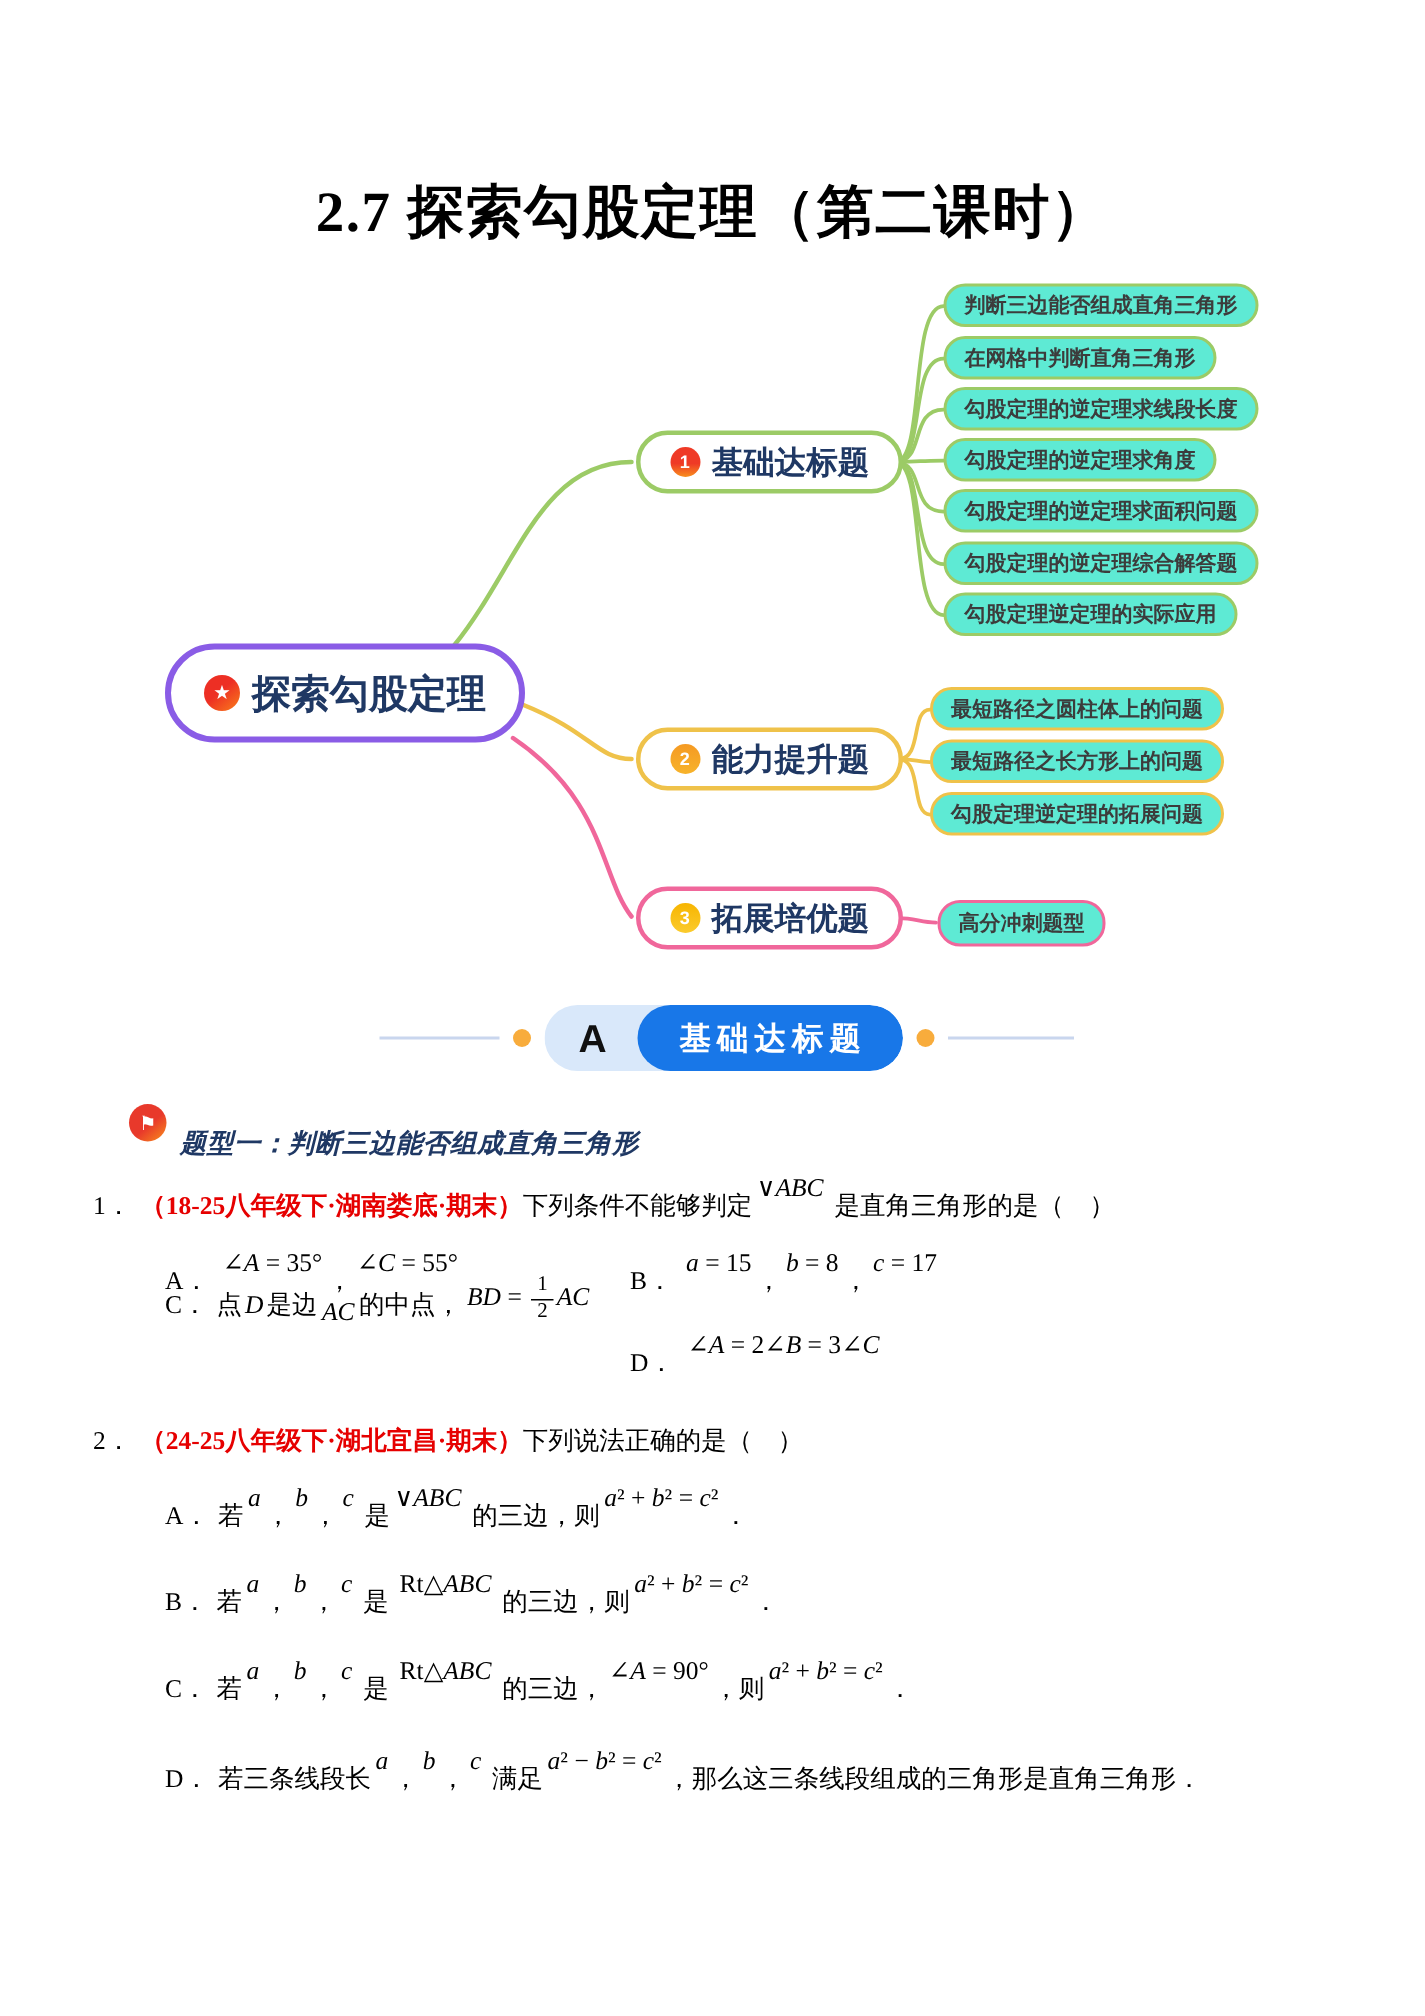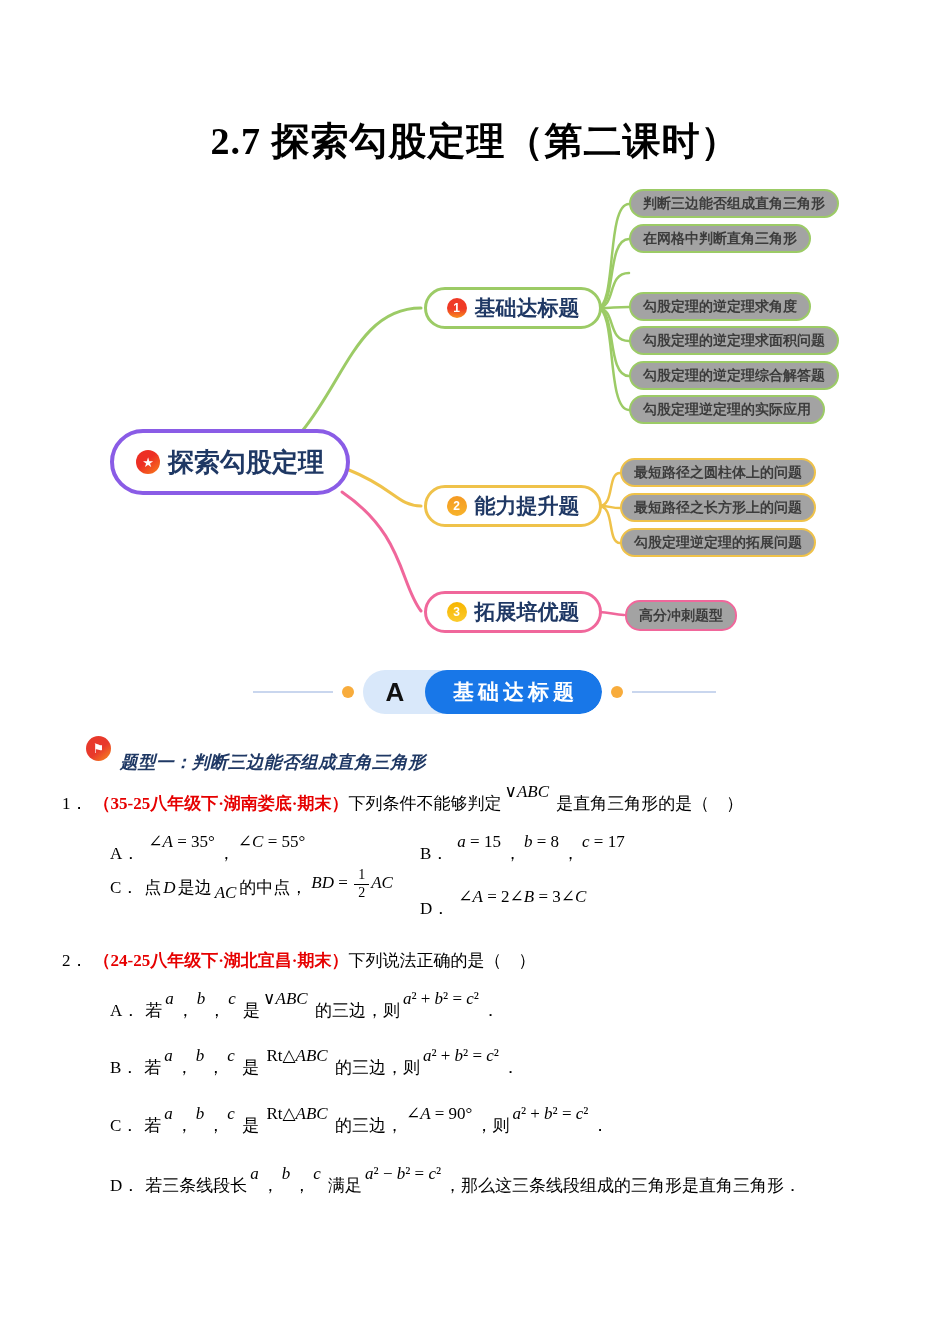--- a/index.html
+++ b/index.html
@@ -20,21 +20,21 @@
   .star-badge{width:24px;height:24px;background:linear-gradient(140deg,#ED2F24 45%,#F97E1B);font-size:13px;}
   .branch{width:178px;height:42px;border-radius:21px;gap:8px;border:3.5px solid;}
   .branch-label{font-size:21px;font-weight:800;color:#1F3864;}
   .b1{left:424px;top:287px;border-color:#9CCB66;}
   .b2{left:424px;top:485px;border-color:#EFC24A;}
   .b3{left:424px;top:591px;border-color:#F0679B;}
   .nbadge{width:20px;height:20px;font-size:12px;}
   .nb1{background:linear-gradient(180deg,#EF3A26 55%,#F88F1E);}
   .nb2{background:linear-gradient(180deg,#F59A23,#F7B32B);}
   .nb3{background:linear-gradient(180deg,#F7B500,#FBCB2D);}
-  .leaf{position:absolute;background:#a3a3a3;border:2.5px solid;border-radius:15px;display:flex;align-items:center;
+  .leaf{position:absolute;background:#5eead4;border:2.5px solid;border-radius:15px;display:flex;align-items:center;
     padding:0 12px;font-size:14px;font-weight:700;color:#3c3c3c;height:29px;box-sizing:border-box;z-index:2;white-space:nowrap;}
   .leaf.g{border-color:#9CCB66;}
   .leaf.y{border-color:#EFC24A;}
   .leaf.p{border-color:#F0679B;height:31px;}
 
   
   .section{position:absolute;left:253px;top:670px;display:flex;align-items:center;z-index:2;}
   .hline{height:2px;background:#C9D6EE;}
   .hl-l{width:80px;} .hl-r{width:84px;}
   .dot{width:12px;height:12px;border-radius:50%;background:#F8AC3C;margin:0 9px;flex:none;}
@@ -62,21 +62,21 @@
   .seg-bi{font-style:italic;padding:0 2px;}
   .seg-low{display:inline-block;transform:translateY(5px);font-style:italic;padding:0 3px;}
   .seg-frac{display:inline-block;transform:translateY(-5px);padding:0 4px;}
   .frac-stack{display:inline-flex;flex-direction:column;align-items:center;vertical-align:middle;
     line-height:1.05;margin:0 2px;}
   .frac-num{border-bottom:1.3px solid #000;padding:0 4px 1px;font-size:14px;}
   .frac-den{font-size:14px;padding-top:1px;}
   #q1-stem{left:62px;top:792px;}
   #q1-a{left:110px;top:842px;}
   #q1-b{left:420px;top:842px;}
-  #q1-c{left:110px;top:873px;}
+  #q1-c{left:110px;top:855px;}
   #q1-d{left:420px;top:897px;}
   #q2-stem{left:62px;top:949px;}
   #q2-a{left:110px;top:999px;}
   #q2-b{left:110px;top:1056px;}
   #q2-c{left:110px;top:1114px;}
   #q2-d{left:110px;top:1174px;}
 </style>
 </head>
 <body>
 
@@ -116,20 +116,21 @@
     <span class="badge nbadge nb2">2</span>
     <span class="branch-label">能力提升题</span>
   </div>
   <div class="mm-node branch b3">
     <span class="badge nbadge nb3">3</span>
     <span class="branch-label">拓展培优题</span>
   </div>
 
   <div class="leaf g" style="left:629px;top:189px;">判断三边能否组成直角三角形</div>
   <div class="leaf g" style="left:629px;top:224px;">在网格中判断直角三角形</div>
+  <div class="leaf g" style="left:629px;top:258px;">勾股定理的逆定理求线段长度</div>
   <div class="leaf g" style="left:629px;top:292px;">勾股定理的逆定理求角度</div>
   <div class="leaf g" style="left:629px;top:326px;">勾股定理的逆定理求面积问题</div>
   <div class="leaf g" style="left:629px;top:361px;">勾股定理的逆定理综合解答题</div>
   <div class="leaf g" style="left:629px;top:395px;">勾股定理逆定理的实际应用</div>
 
   <div class="leaf y" style="left:620px;top:458px;">最短路径之圆柱体上的问题</div>
   <div class="leaf y" style="left:620px;top:493px;font-family:Liberation Mono, monospace;">最短路径之长方形上的问题</div>
   <div class="leaf y" style="left:620px;top:528px;">勾股定理逆定理的拓展问题</div>
 
   <div class="leaf p" style="left:625px;top:600px;">高分冲刺题型</div>
@@ -143,21 +144,21 @@
     </span>
     <span class="dot"></span>
     <span class="hline hl-r"></span>
   </div>
 
   <div class="topic">
     <span class="flag-badge">⚑</span>
     <span class="topic-title">题型一：判断三边能否组成直角三角形</span>
   </div>
 
-  <div class="qline" id="q1-stem"><span class="seg-num">1．</span><span class="seg-red">（35-25八年级下·湖南娄底·期末）</span><span class="seg-cn">下列条件不能够判定</span><span class="seg-m"><span class="up">∨</span><span class="it">ABC</span></span><span class="seg-cn"> 是直角三角形的是（　）</span></div>
+  <div class="qline" id="q1-stem"><span class="seg-num">1．</span><span class="seg-red">（18-25八年级下·湖南娄底·期末）</span><span class="seg-cn">下列条件不能够判定</span><span class="seg-m"><span class="up">∨</span><span class="it">ABC</span></span><span class="seg-cn"> 是直角三角形的是（　）</span></div>
   <div class="qline" id="q1-a"><span class="seg-lab">A．</span><span class="seg-m"><span class="up">∠</span><span class="it">A</span><span class="up"> = 35°</span></span><span class="seg-cn">，</span><span class="seg-m"><span class="up">∠</span><span class="it">C</span><span class="up"> = 55°</span></span></div>
   <div class="qline" id="q1-b"><span class="seg-lab">B．</span><span class="seg-m"><span class="it">a</span><span class="up"> = 15</span></span><span class="seg-cn">，</span><span class="seg-m"><span class="it">b</span><span class="up"> = 8</span></span><span class="seg-cn">，</span><span class="seg-m"><span class="it">c</span><span class="up"> = 17</span></span></div>
   <div class="qline" id="q1-c"><span class="seg-lab">C．</span><span class="seg-cn">点</span><span class="seg-bi">D</span><span class="seg-cn">是边</span><span class="seg-low">AC</span><span class="seg-cn">的中点，</span><span class="seg-frac"><span class="it">BD</span><span class="up"> = </span><span class="frac-stack">
           <span class="frac-num">1</span>
           <span class="frac-den">2</span>
         </span><span class="it">AC</span></span></div>
   <div class="qline" id="q1-d"><span class="seg-lab">D．</span><span class="seg-m"><span class="up">∠</span><span class="it">A</span><span class="up"> = 2</span><span class="up">∠</span><span class="it">B</span><span class="up"> = 3</span><span class="up">∠</span><span class="it">C</span></span></div>
 
   <div class="qline" id="q2-stem"><span class="seg-num">2．</span><span class="seg-red">（24-25八年级下·湖北宜昌·期末）</span><span class="seg-cn">下列说法正确的是（　）</span></div>
   <div class="qline" id="q2-a"><span class="seg-lab">A．</span><span class="seg-cn">若</span><span class="seg-m"><span class="it">a</span></span><span class="seg-cn">，</span><span class="seg-m"><span class="it">b</span></span><span class="seg-cn">，</span><span class="seg-m"><span class="it">c</span></span><span class="seg-cn"> 是</span><span class="seg-m"><span class="up">∨</span><span class="it">ABC</span></span><span class="seg-cn"> 的三边，则</span><span class="seg-m"><span class="it">a</span><span class="up">² + </span><span class="it">b</span><span class="up">² = </span><span class="it">c</span><span class="up">²</span></span><span class="seg-cn">．</span></div>

